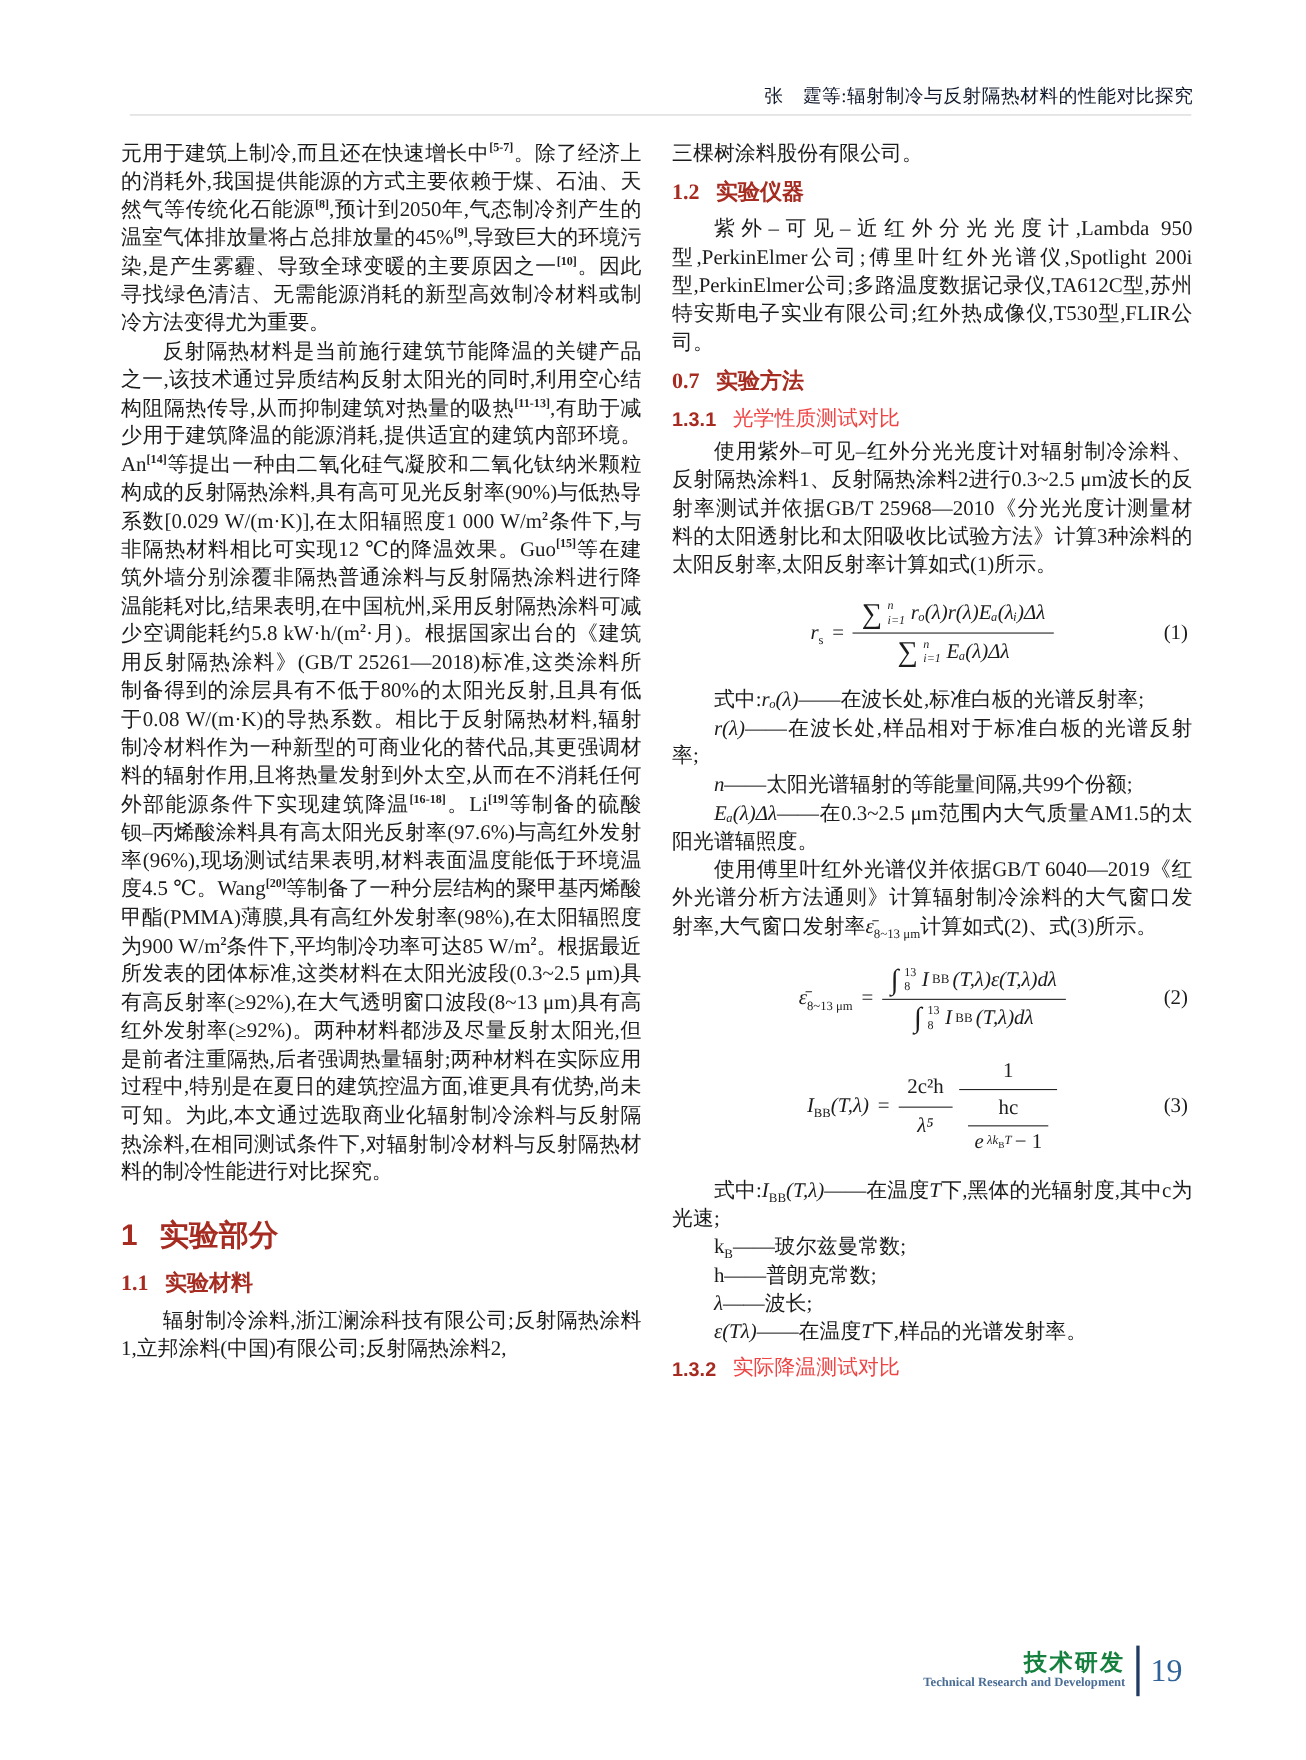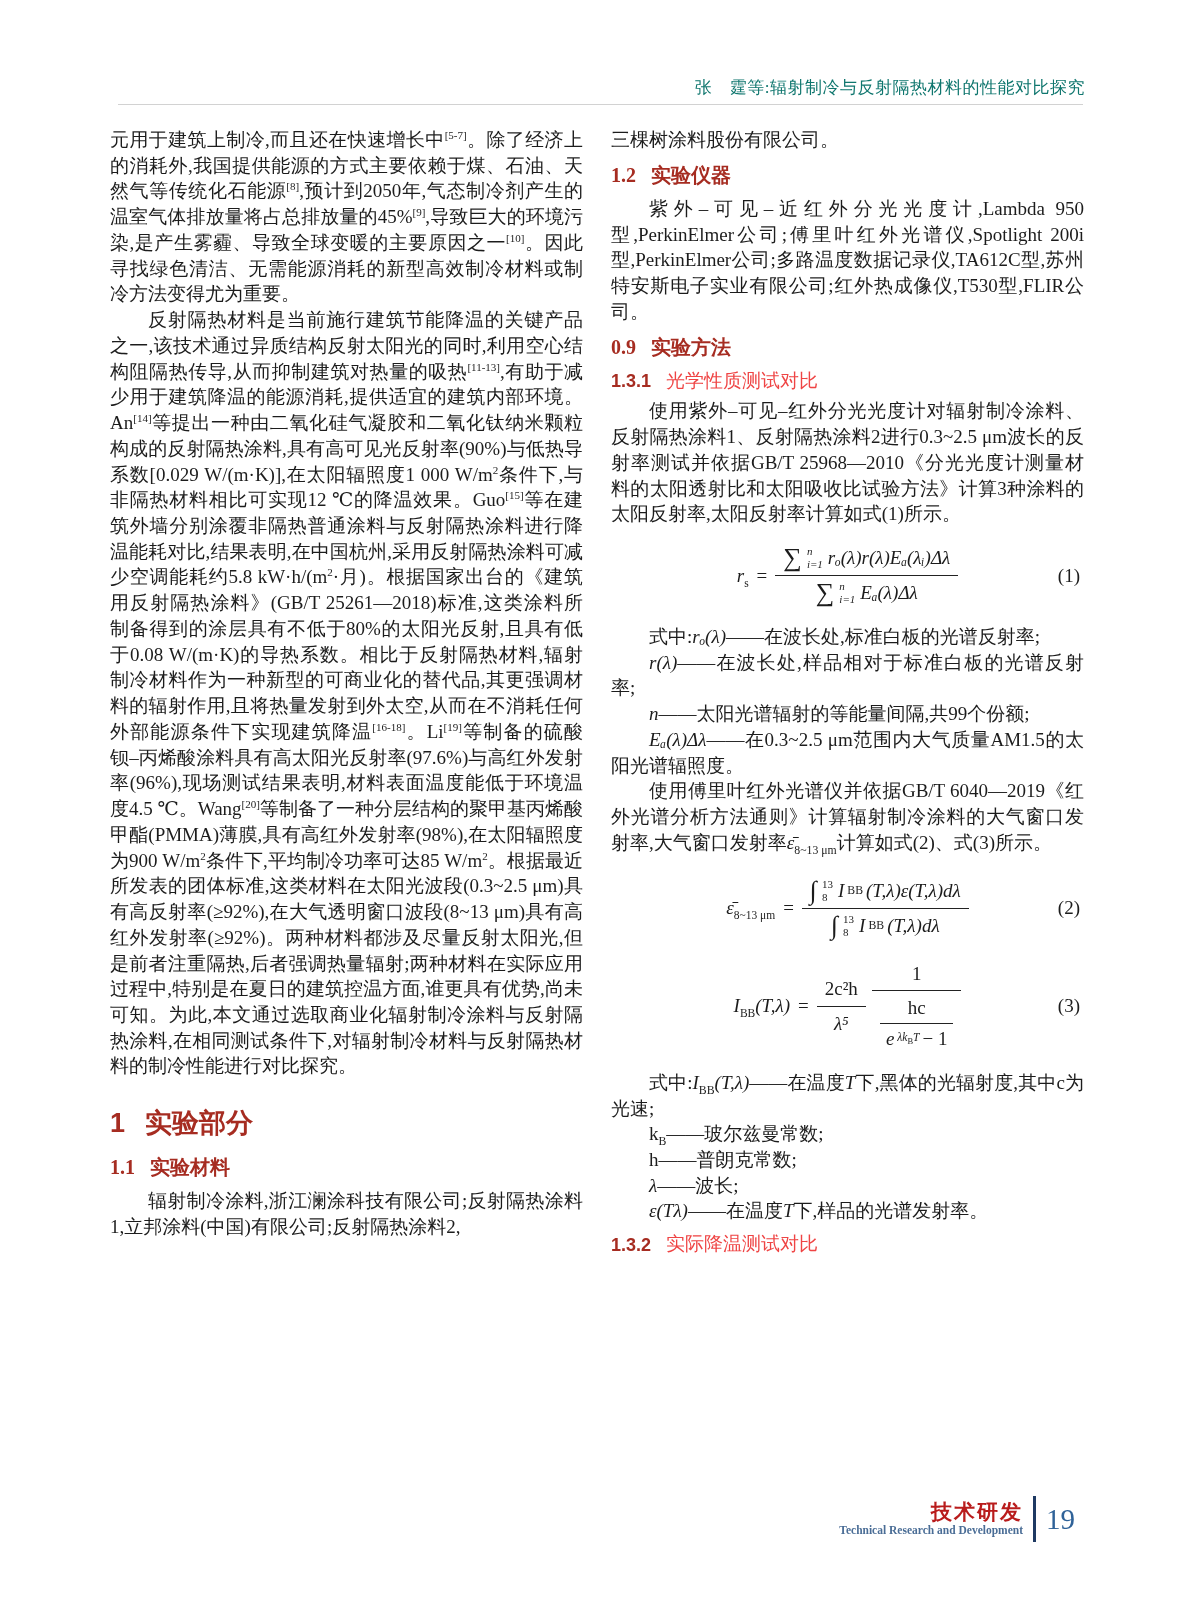--- a/index.html
+++ b/index.html
@@ -1,25 +1,25 @@
 <!DOCTYPE html>
 <html><head>
 <meta charset="utf-8">
 <style>
   html,body{margin:0;padding:0;background:#ffffff;}
   .page{position:relative;width:1187px;height:1600px;background:#ffffff;overflow:hidden;
         font-family:"Liberation Serif","DejaVu Serif",serif;color:#1c1c1c;}
   .running-head{position:absolute;top:76px;left:110px;width:975px;text-align:right;
-        font-size:17px;color:#0f766e;letter-spacing:0.5px;}
+        font-size:17px;color:#0f172a;letter-spacing:0.5px;}
   .head-rule{position:absolute;top:104px;left:118px;width:965px;border-top:1.5px solid #d2d2d2;}
   .columns{position:absolute;top:127px;left:110px;width:974px;display:flex;gap:28px;}
   .col{width:473px;font-size:19px;line-height:1.355;text-align:justify;}
   p{margin:0;}
   .ind{text-indent:2em;}
-  sup.ref{font-size:0.58em;vertical-align:super;line-height:0;}
+  sup.ref{font-size:0.58em;vertical-align:super;line-height:0;font-weight:bold;}
   sub{font-size:0.62em;line-height:0;}
   i{font-style:italic;}
 
   
   .sec1{display:flex;align-items:baseline;gap:20px;color:#a62c21;
         font-family:"Liberation Sans","DejaVu Sans",sans-serif;font-weight:bold;
         font-size:27px;margin:26px 0 12px 0;text-indent:0;}
   .sec2{display:flex;align-items:baseline;gap:15px;color:#a62c21;
         font-family:Liberation Serif, serif;font-weight:bold;
         font-size:20px;margin:9px 0 7px 0;text-indent:0;}
@@ -43,21 +43,21 @@
   .innerfrac .fnum{border-bottom:1.4px solid #222;padding:0 6px 2px 6px;}
   .innerfrac .fden{padding:2px 6px 0 6px;}
   .exp{font-size:11.5px;vertical-align:super;line-height:0;}
   .exp sub{font-size:8.5px;}
   .eqno{position:absolute;right:4px;top:50%;transform:translateY(-50%);font-style:normal;font-size:19px;}
 
   
   .footer{position:absolute;top:1496px;right:112px;display:flex;align-items:center;gap:10px;}
   .f-left{text-align:right;display:flex;flex-direction:column;align-items:flex-end;}
   .f-zh{font-family:"Liberation Sans","DejaVu Sans",sans-serif;font-weight:bold;font-size:21px;
-        color:#b91c1c;letter-spacing:2px;line-height:1.1;}
+        color:#15803d;letter-spacing:2px;line-height:1.1;}
   .f-en{font-size:11.5px;color:#4a6d96;font-weight:bold;line-height:1.3;}
   .f-bar{width:3px;height:46px;background:#1f3a63;}
   .f-page{font-size:29px;color:#2f6298;line-height:1;}
 </style>
 </head>
 <body>
 
 <div class="page">
 
   <div class="running-head">张　霆等:辐射制冷与反射隔热材料的性能对比探究</div>
@@ -83,21 +83,21 @@
     <div class="col">
       <p><span>三棵树涂料股份有限公司。</span></p>
 
       <div class="sec2">
         <span>1.2</span>
         <span>实验仪器</span>
       </div>
       <p class="ind"><span>紫外–可见–近红外分光光度计,Lambda 950型,PerkinElmer公司;傅里叶红外光谱仪,Spotlight 200i型,PerkinElmer公司;多路温度数据记录仪,TA612C型,苏州特安斯电子实业有限公司;红外热成像仪,T530型,FLIR公司。</span></p>
 
       <div class="sec2">
-        <span>0.9</span>
+        <span>0.7</span>
         <span>实验方法</span>
       </div>
       <div class="sec3">
         <span class="num">1.3.1</span>
         <span class="t">光学性质测试对比</span>
       </div>
       <p class="ind"><span>使用紫外–可见–红外分光光度计对辐射制冷涂料、反射隔热涂料1、反射隔热涂料2进行0.3~2.5 μm波长的反射率测试并依据GB/T 25968—2010《分光光度计测量材料的太阳透射比和太阳吸收比试验方法》计算3种涂料的太阳反射率,太阳反射率计算如式(1)所示。</span></p>
 
       <div class="eq">
         <span class="math">

